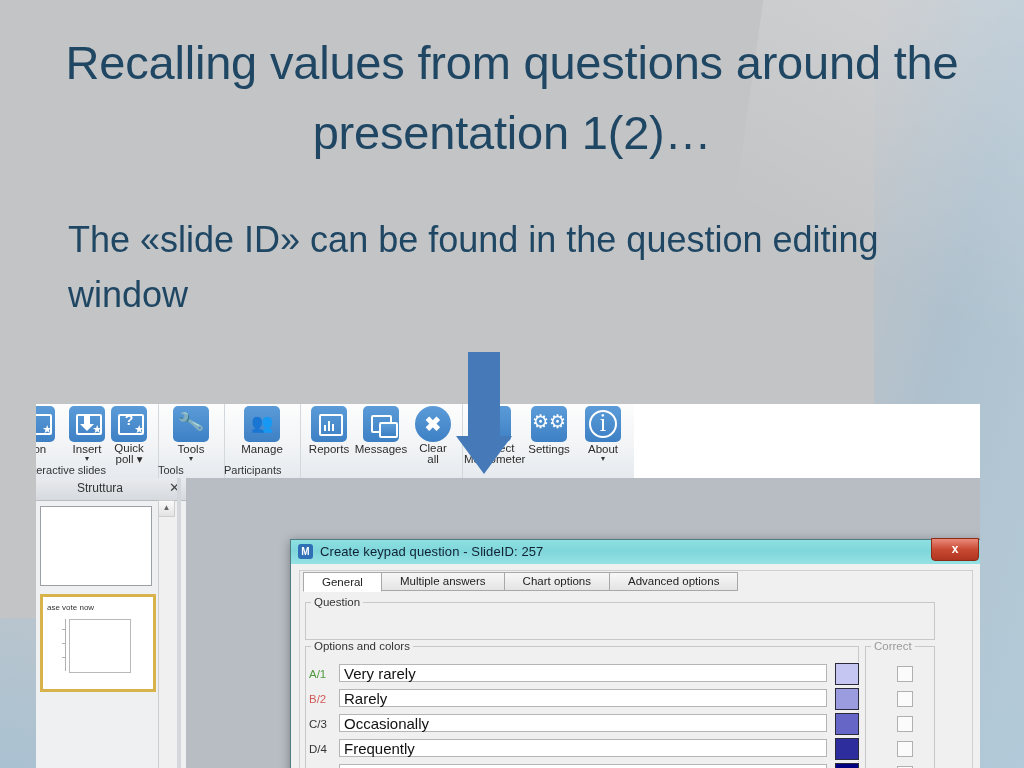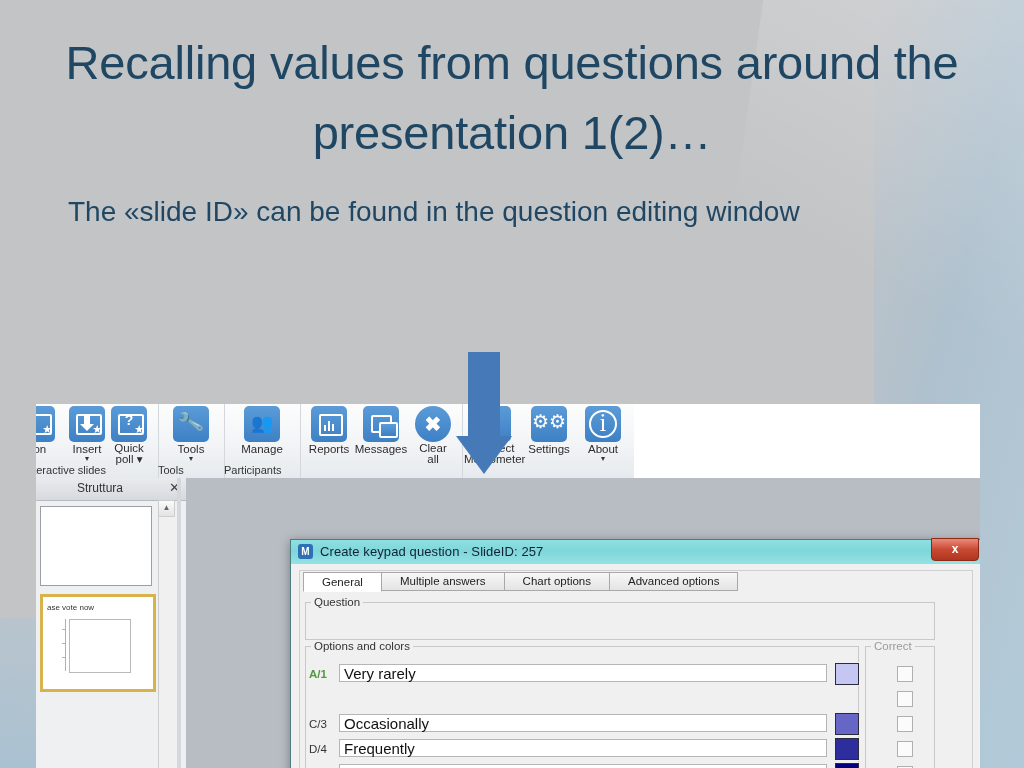--- a/index.html
+++ b/index.html
@@ -34,22 +34,22 @@
   }
 
   
   #slide-title{
     position:absolute;left:62px;top:28px;width:900px;
     text-align:center;color:#1f4764;
     font-size:47px;line-height:70px;font-weight:400;
     letter-spacing:-.2px;
   }
   #slide-body{
-    position:absolute;left:68px;top:184px;width:860px;
-    color:#1f4764;font-size:28px;line-height:55px;
+    position:absolute;left:68px;top:212px;width:860px;
+    color:#1f4764;font-size:36px;line-height:55px;
   }
 
   
   #shot{position:absolute;left:36px;top:404px;width:944px;height:364px;}
 
   
   #ribbon{
     position:absolute;left:0;top:0;width:944px;height:74px;
     background:linear-gradient(180deg,#fdfdfd 0%,#f2f4f6 55%,#e6eaee 100%);
     border-bottom:1px solid #b9bfc6;overflow:hidden;
@@ -182,21 +182,21 @@
   }
 
   
   #opt-group{left:14px;top:82px;width:552px;height:186px;}
   #opt-title{left:20px;top:76px;text-align:center;}
   #correct-group{left:574px;top:82px;width:68px;height:186px;}
   #correct-title{left:580px;top:76px;color:#9a9a9a;}
 
   .orow{position:absolute;left:18px;width:548px;height:25px;}
   .okey{position:absolute;left:0;top:4px;width:28px;font-size:11.5px;}
-  .okey.a{color:#4f9a3d;font-weight:bold;}
+  .okey.a{color:#4f9a3d;}
   .okey.b{color:#d05a5a;}
   .okey.c,.okey.d,.okey.e,.okey.f{color:#333;}
   .otext{
     position:absolute;left:30px;top:0;width:488px;height:18px;
     background:#fff;border:1px solid #b5b5b5;
     font-size:15px;color:#111;line-height:18px;padding-left:4px;
     box-sizing:border-box;
   }
   .oswatch{
     position:absolute;left:526px;top:-1px;width:22px;height:20px;
@@ -383,20 +383,25 @@
         <div class="gbox" id="opt-group"></div>
         <div class="gtitle" id="opt-title">Options and colors</div>
         <div class="gbox" id="correct-group"></div>
         <div class="gtitle" id="correct-title">Correct</div>
 
         <div class="orow" style="top:100px;">
           <div class="okey a">A/1</div>
           <div class="otext">Very rarely</div>
           <div class="oswatch" style="background:#c6c6f2;"></div>
         </div>
+        <div class="orow" style="top:125px;">
+          <div class="okey b">B/2</div>
+          <div class="otext">Rarely</div>
+          <div class="oswatch" style="background:#9b9be0;"></div>
+        </div>
         <div class="orow" style="top:150px;">
           <div class="okey c">C/3</div>
           <div class="otext">Occasionally</div>
           <div class="oswatch" style="background:#6666c6;"></div>
         </div>
         <div class="orow" style="top:175px;">
           <div class="okey d">D/4</div>
           <div class="otext">Frequently</div>
           <div class="oswatch" style="background:#2d2d9e;"></div>
         </div>

